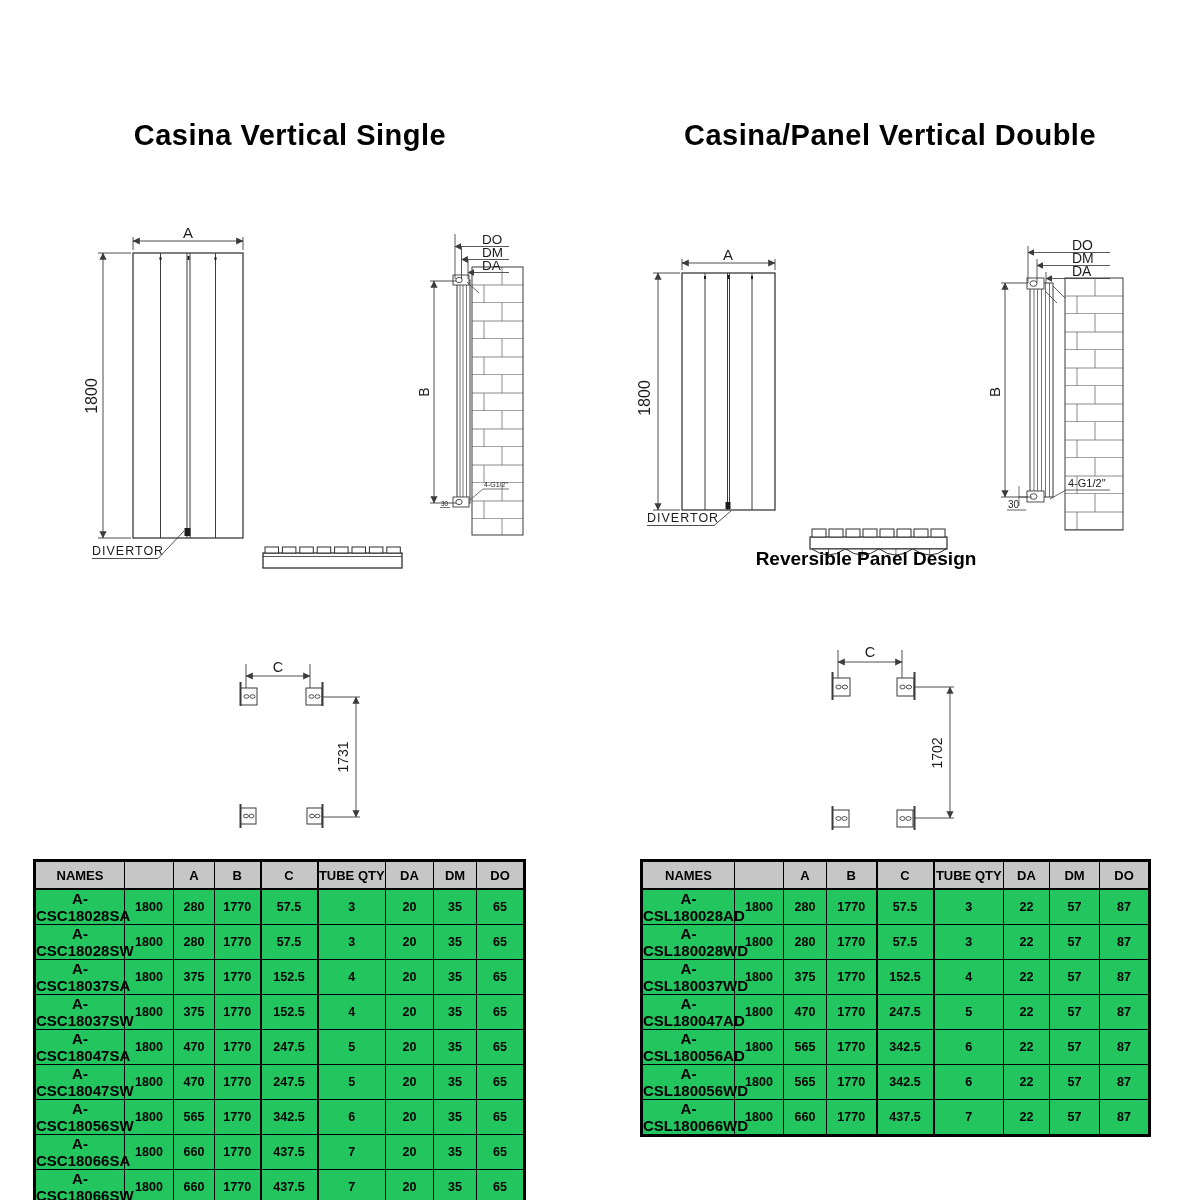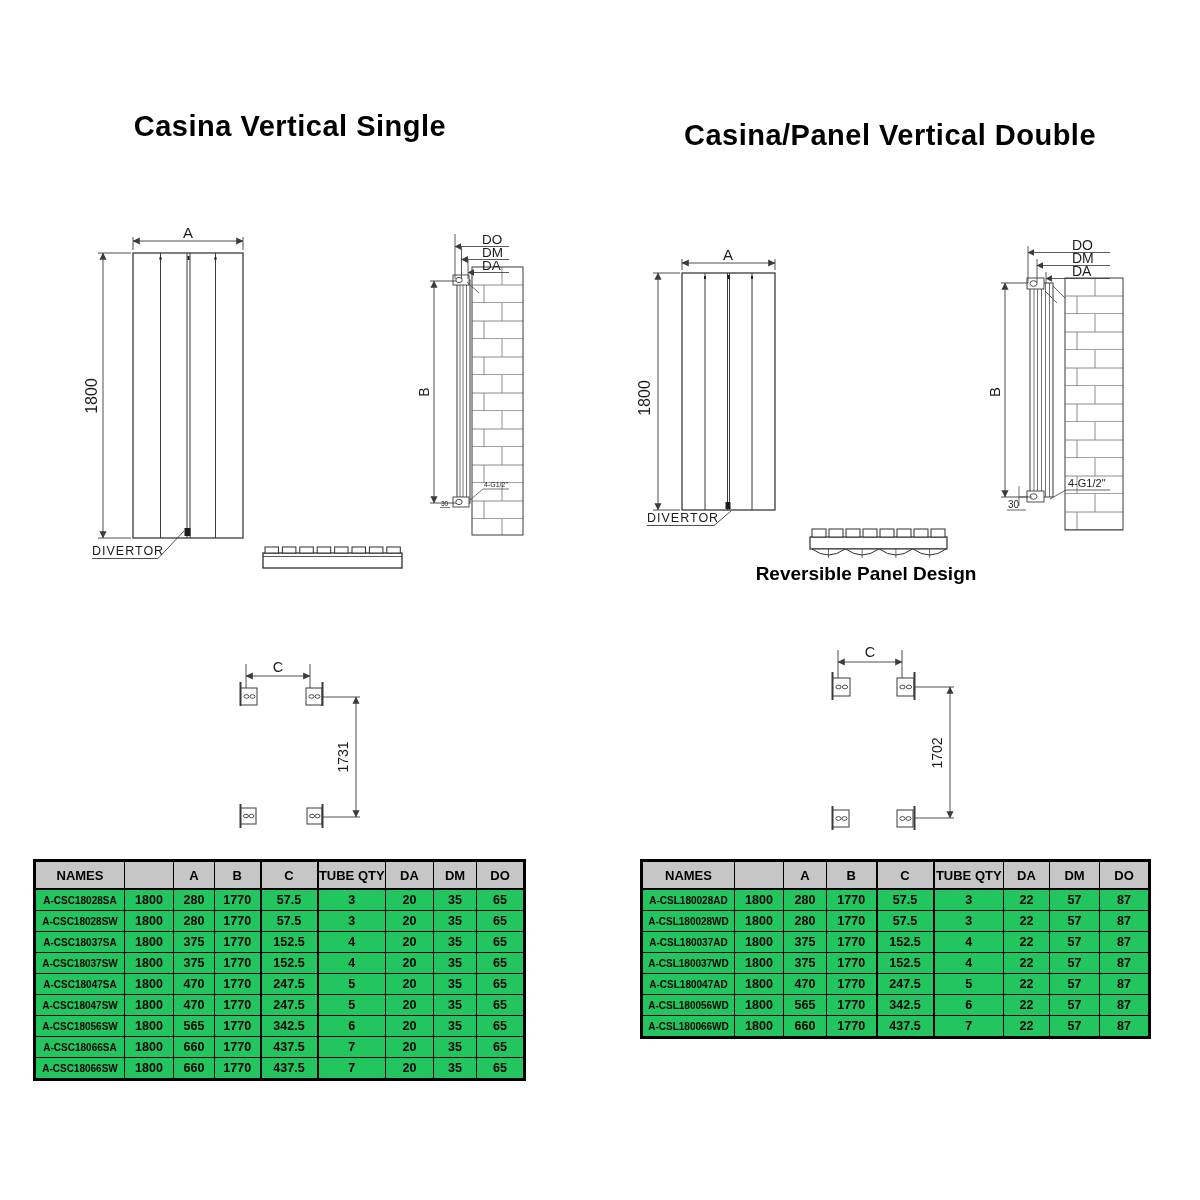--- a/index.html
+++ b/index.html
@@ -1,34 +1,34 @@
 <!DOCTYPE html>
 <html><head>
 <meta charset="utf-8">
 <style>
   html,body{margin:0;padding:0;background:#fff}
   .canvas{position:relative;width:1200px;height:1200px;background:#fff;overflow:hidden;
           font-family:"Liberation Sans",sans-serif;color:#000}
   .title{position:absolute;font-weight:800;font-size:29px;letter-spacing:.5px;text-align:center;color:#000}
-  #left-title{left:60px;top:110px;width:460px}
+  #left-title{left:60px;top:119px;width:460px}
   #right-title{left:630px;top:119px;width:520px}
-  .caption{position:absolute;left:716px;top:563px;width:300px;text-align:center;font-weight:800;font-size:19px}
+  .caption{position:absolute;left:716px;top:548px;width:300px;text-align:center;font-weight:800;font-size:19px}
   svg{position:absolute;overflow:visible}
   #left-drawing{left:60px;top:225px}
   #right-drawing{left:620px;top:238px}
   #left-bracket{left:225px;top:640px}
   #right-bracket{left:815px;top:630px}
   svg text{font-family:"Liberation Sans",sans-serif;fill:#1c1c1c}
   .spec-table{position:absolute;top:859px;border-collapse:collapse;background:#22c55e;border:3px solid #000;
               table-layout:fixed;font-weight:bold;text-align:center}
   #left-table{left:33px;width:490px}
   #right-table{left:640px;width:508px}
   .spec-table th{background:#c6c6c6;border:1px solid #000;border-bottom:2.5px solid #000;font-size:13px;height:26px;padding:0}
   .spec-table td{border:1px solid #000;font-size:12.5px;height:20px;padding:0}
-  .spec-table td:first-child{font-size:10px}
+  .spec-table td:first-child{font-size:15px}
   .spec-table th:nth-child(5),.spec-table td:nth-child(5){border-left:2.5px solid #000;border-right:2.5px solid #000}
 </style>
 </head>
 <body>
 
 <div class="canvas">
 
   <div class="title" id="left-title">Casina Vertical Single</div>
   <div class="title" id="right-title">Casina/Panel Vertical Double</div>
 
@@ -464,64 +464,64 @@
         <td>1800</td>
         <td>280</td>
         <td>1770</td>
         <td>57.5</td>
         <td>3</td>
         <td>22</td>
         <td>57</td>
         <td>87</td>
       </tr>
         <tr>
-        <td>A-CSL180037AD</td>
+        <td>A-CSL180037WD</td>
         <td>1800</td>
         <td>375</td>
         <td>1770</td>
         <td>152.5</td>
         <td>4</td>
         <td>22</td>
         <td>57</td>
         <td>87</td>
       </tr>
         <tr>
-        <td>A-CSL180037WD</td>
-        <td>1800</td>
-        <td>375</td>
-        <td>1770</td>
-        <td>152.5</td>
-        <td>4</td>
-        <td>22</td>
-        <td>57</td>
-        <td>87</td>
-      </tr>
-        <tr>
         <td>A-CSL180047AD</td>
         <td>1800</td>
         <td>470</td>
         <td>1770</td>
         <td>247.5</td>
         <td>5</td>
         <td>22</td>
         <td>57</td>
         <td>87</td>
       </tr>
         <tr>
-        <td>A-CSL180056WD</td>
+        <td>A-CSL180056AD</td>
         <td>1800</td>
         <td>565</td>
         <td>1770</td>
         <td>342.5</td>
         <td>6</td>
         <td>22</td>
         <td>57</td>
         <td>87</td>
       </tr>
         <tr>
+        <td>A-CSL180056WD</td>
+        <td>1800</td>
+        <td>565</td>
+        <td>1770</td>
+        <td>342.5</td>
+        <td>6</td>
+        <td>22</td>
+        <td>57</td>
+        <td>87</td>
+      </tr>
+        <tr>
         <td>A-CSL180066WD</td>
         <td>1800</td>
         <td>660</td>
         <td>1770</td>
         <td>437.5</td>
         <td>7</td>
         <td>22</td>
         <td>57</td>
         <td>87</td>
       </tr>

